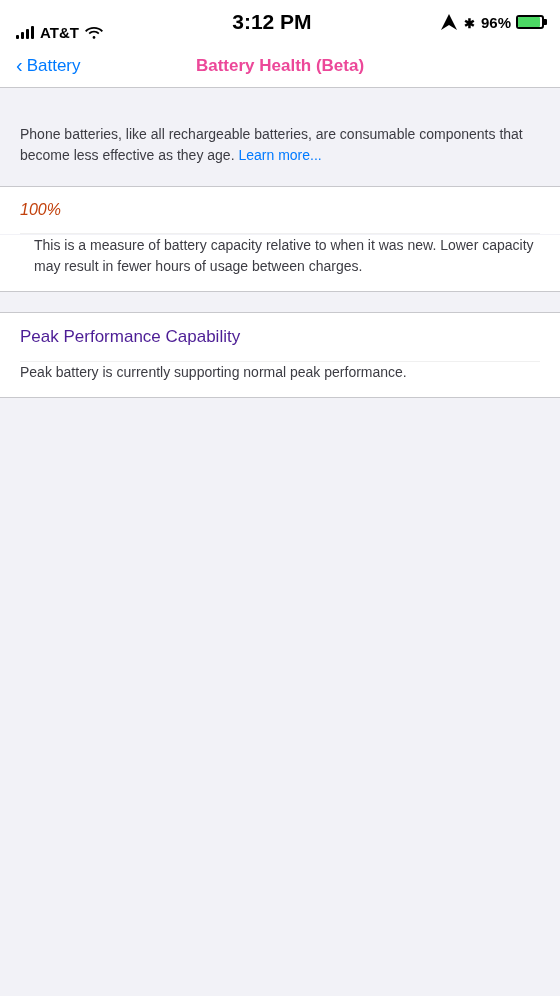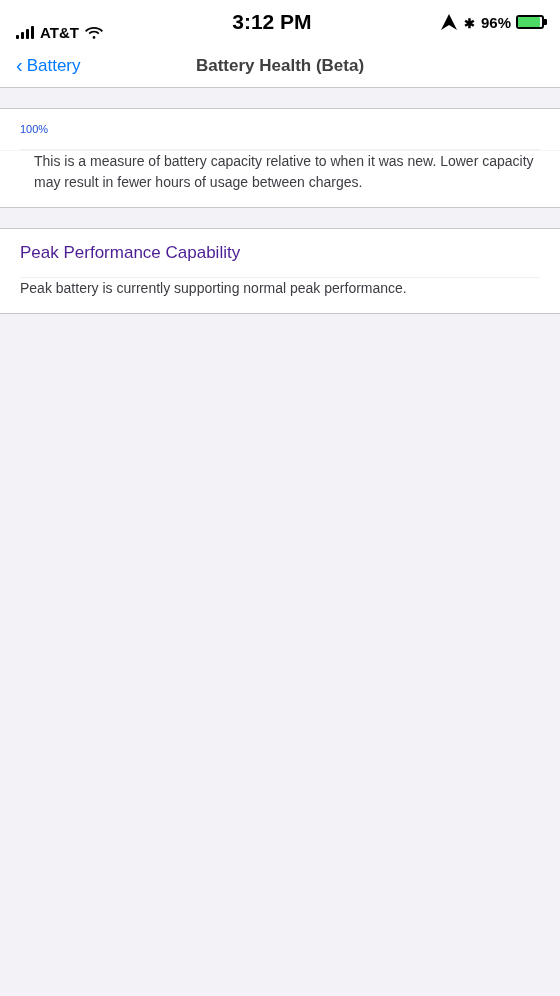--- a/index.html
+++ b/index.html
@@ -121,21 +121,21 @@
       line-height: 1;
       margin-top: -1px;
     }
 
     .nav-title {
       position: absolute;
       left: 50%;
       transform: translateX(-50%);
       font-size: 17px;
       font-weight: 600;
-      color: #404040;
+      color: #ec4899;
       white-space: nowrap;
     }
 
     
     .content {
       padding-top: 20px;
     }
 
     
     .info-section {
@@ -174,22 +174,23 @@
       padding: 14px 20px;
     }
 
     .card-row-title {
       font-size: 17px;
       color: #000;
       font-weight: 400;
     }
 
     .card-row-value {
-      font-size: 11px;
-      color: #1d4ed8;
+      font-size: 16px;
+      color: #c2410c;
+      font-style: italic;
     }
 
     .card-description {
       padding: 0 20px 14px 34px;
       font-size: 14px;
       color: #3c3c43;
       line-height: 1.5;
       border-top: 1px solid #f2f2f7;
     }
 
@@ -265,20 +266,27 @@
 <div class="nav-bar">
   <div class="nav-back">
     <span class="chevron-left">‹</span>
     <span>Battery</span>
   </div>
   <div class="nav-title">Battery Health (Beta)</div>
 </div>
 
 <div class="content">
 
+  <div class="info-section">
+    <p class="info-text">
+      <span>Phone batteries, like all rechargeable batteries, are consumable components that become less effective as they age.</span>
+      <span> </span>
+      <span class="learn-more-link">Learn more...</span>
+    </p>
+  </div>
 
   <div class="card-section">
     <div class="card-row">
       <span class="card-row-value">100%</span>
     </div>
     <div class="card-description-separator"></div>
     <div class="card-description">This is a measure of battery capacity relative to when it was new. Lower capacity may result in fewer hours of usage between charges.</div>
   </div>
 
   <div class="section-gap"></div>

